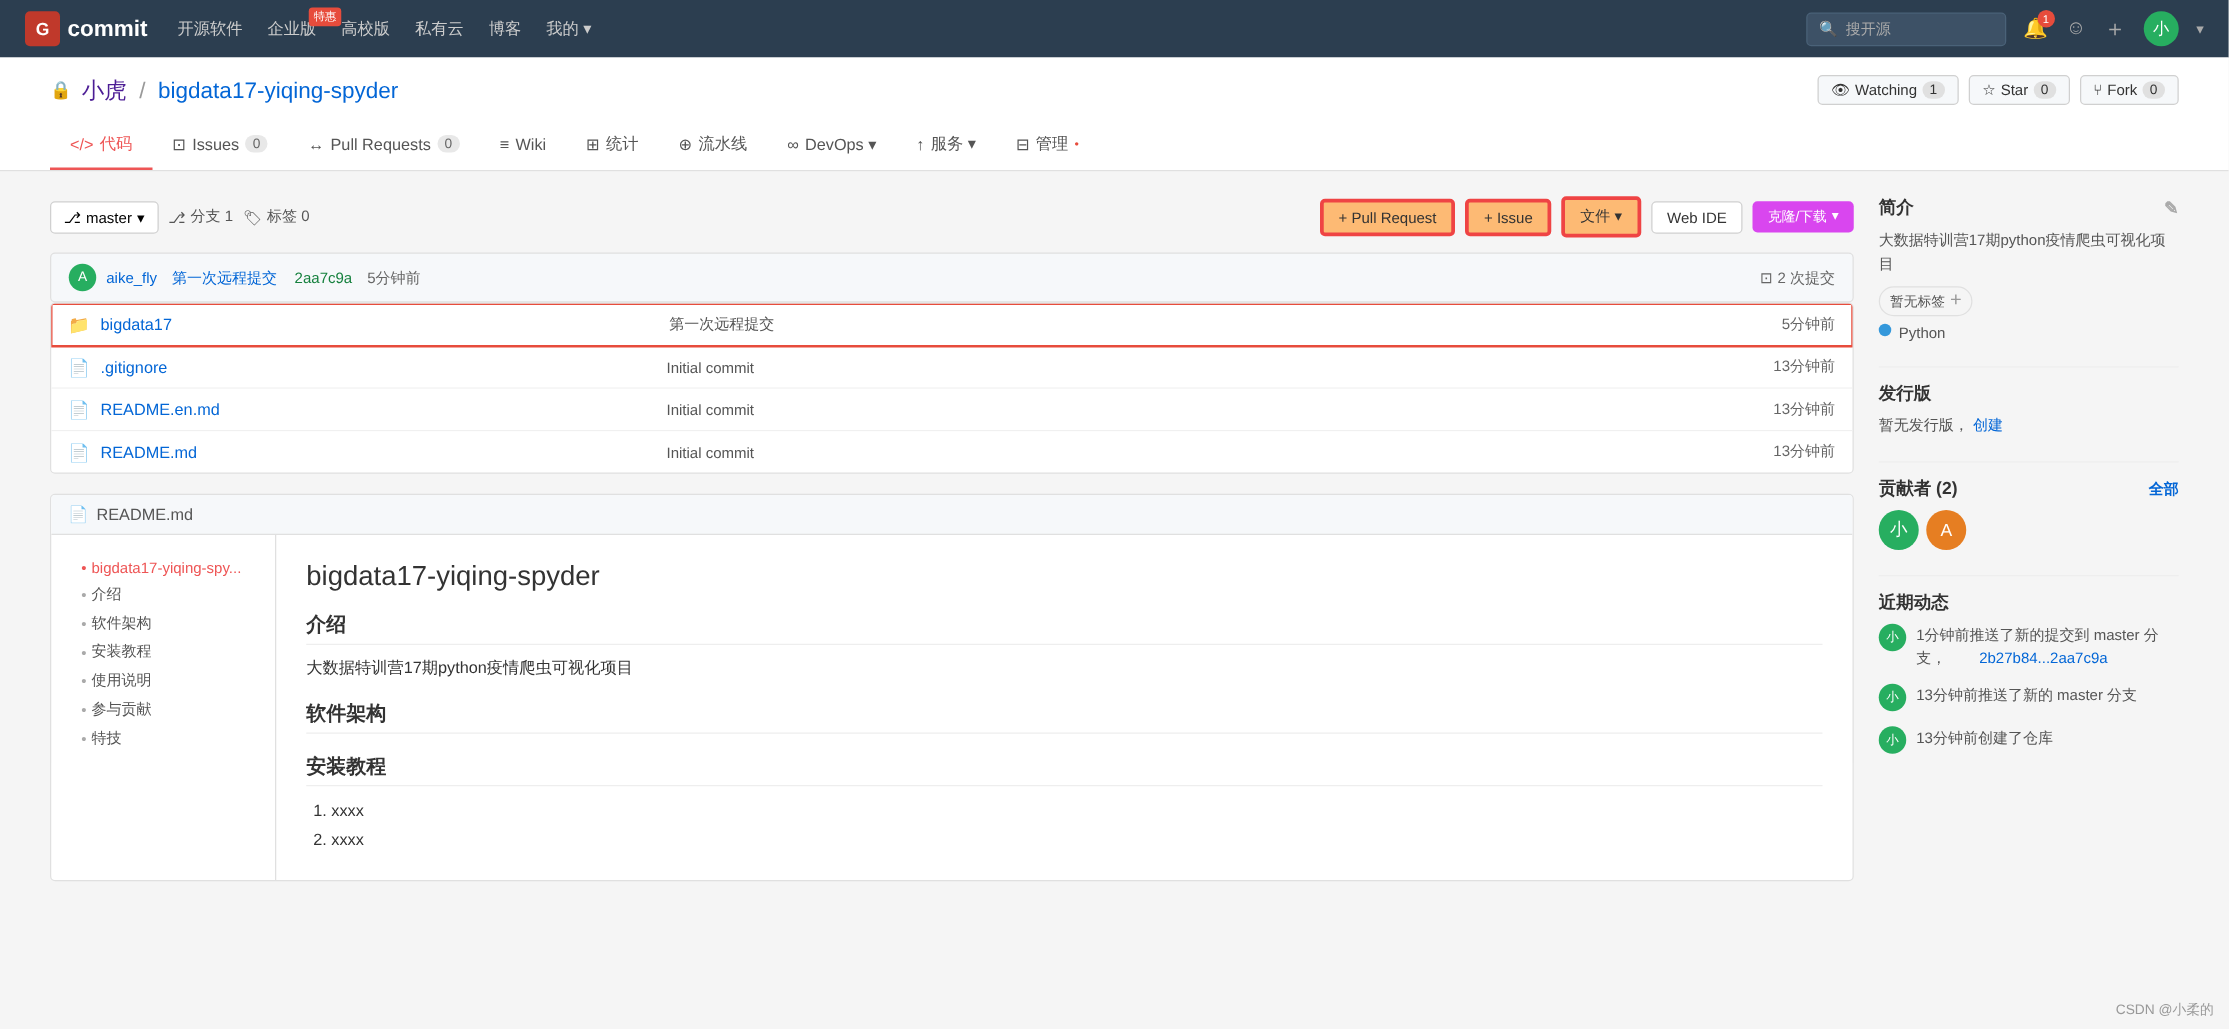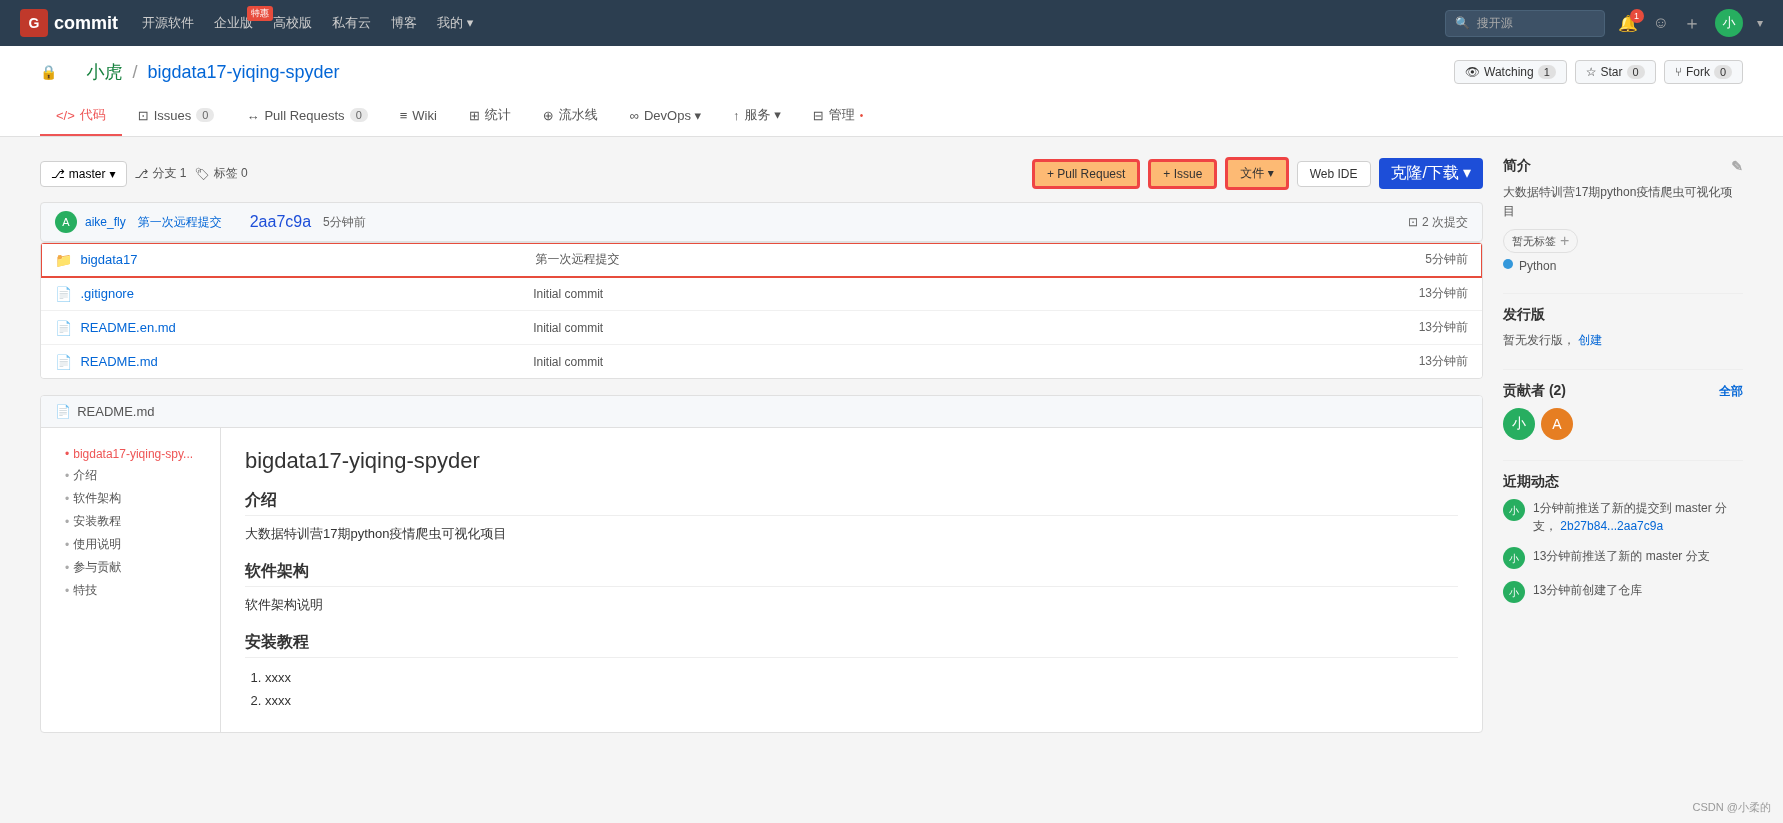--- a/index.html
+++ b/index.html
@@ -123,21 +123,21 @@
       justify-content: space-between;
       padding-bottom: 12px;
     }
     .repo-title {
       display: flex;
       align-items: center;
       gap: 8px;
       font-size: 18px;
     }
     .lock-icon { color: #999; font-size: 14px; }
-    .repo-owner { color: #15803d; margin-left: 21px; }
+    .repo-owner { color: #4c1d95; }
     .repo-slash { color: #999; margin: 0 2px; }
     .repo-name { color: #0366d6; font-weight: normal; }
     .repo-actions {
       display: flex;
       align-items: center;
       gap: 8px;
     }
     .repo-action-btn {
       display: flex;
       align-items: center;
@@ -239,26 +239,26 @@
     .btn-outline {
       border: 3px solid #ef4444;
       border-radius: 4px;
       padding: 5px 12px;
       font-size: 12px;
       cursor: pointer;
       background: #fdba74;
       color: #333;
     }
     .btn-primary {
-      background: #1d4ed8;
+      background: #d946ef;
       color: white;
       border: none;
       border-radius: 4px;
       padding: 5px 12px;
-      font-size: 16px;
+      font-size: 11px;
       cursor: pointer;
       display: flex;
       align-items: flex-start;
       gap: 4px;
     }
     .btn-web-ide {
       background: white;
       border: 1px solid #d0d0d0;
       border-radius: 4px;
       padding: 5px 12px;
@@ -286,21 +286,21 @@
       height: 22px;
       border-radius: 50%;
       display: flex;
       align-items: center;
       justify-content: center;
       font-size: 11px;
       flex-shrink: 0;
     }
     .commit-author { color: #0366d6; font-size: 12px; }
     .commit-msg { font-size: 12px; color: #0366d6; margin-left: 4px; }
-    .commit-hash { font-size: 16px; color: #1d4ed8; margin-left: 20px; }
+    .commit-hash { font-size: 12px; color: #15803d; margin-left: 6px; }
     .commit-time { font-size: 12px; color: #666; margin-left: 4px; }
     .commit-count { margin-left: auto; font-size: 12px; color: #666; display: flex; align-items: center; gap: 4px; }
 
     
     .file-table {
       border: 1px solid #e0e0e0;
       border-radius: 4px;
       overflow: hidden;
       margin-bottom: 16px;
     }
@@ -431,21 +431,21 @@
       height: 22px;
       border-radius: 50%;
       background: #27ae60;
       color: white;
       display: flex;
       align-items: center;
       justify-content: center;
       font-size: 10px;
       flex-shrink: 0;
     }
-    .activity-link { color: #0366d6; }
+    .activity-link { color: #0366d6; margin-left: 23px; }
 
     .footer-note {
       position: fixed;
       bottom: 8px;
       right: 12px;
       font-size: 11px;
       color: #999;
     }
 
     .edit-icon { color: #aaa; cursor: pointer; font-size: 14px; }
@@ -635,21 +635,20 @@
           <div class="toc-item">安装教程</div>
           <div class="toc-item">使用说明</div>
           <div class="toc-item">参与贡献</div>
           <div class="toc-item">特技</div>
         </div>
         <div class="readme-content">
           <h1>bigdata17-yiqing-spyder</h1>
           <h2>介绍</h2>
           <p>大数据特训营17期python疫情爬虫可视化项目</p>
           <h2>软件架构</h2>
-          <p>软件架构说明</p>
           <h2>安装教程</h2>
           <ol>
             <li>xxxx</li>
             <li>xxxx</li>
           </ol>
         </div>
       </div>
     </div>
   </div>
 

